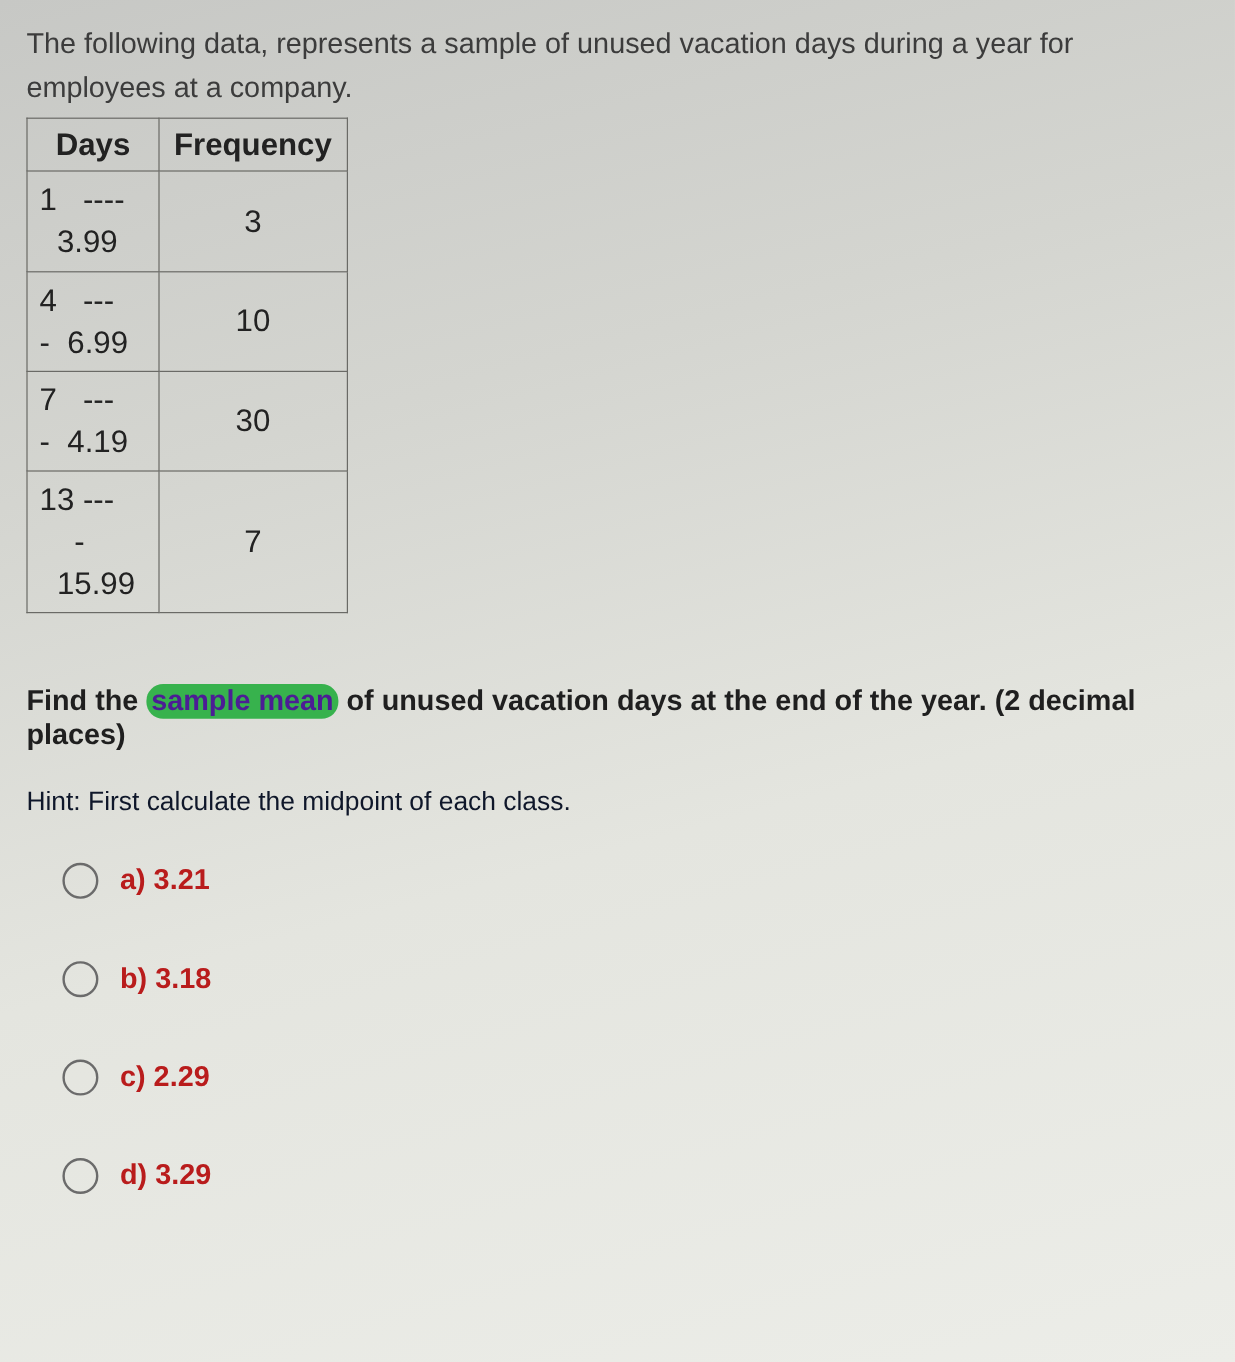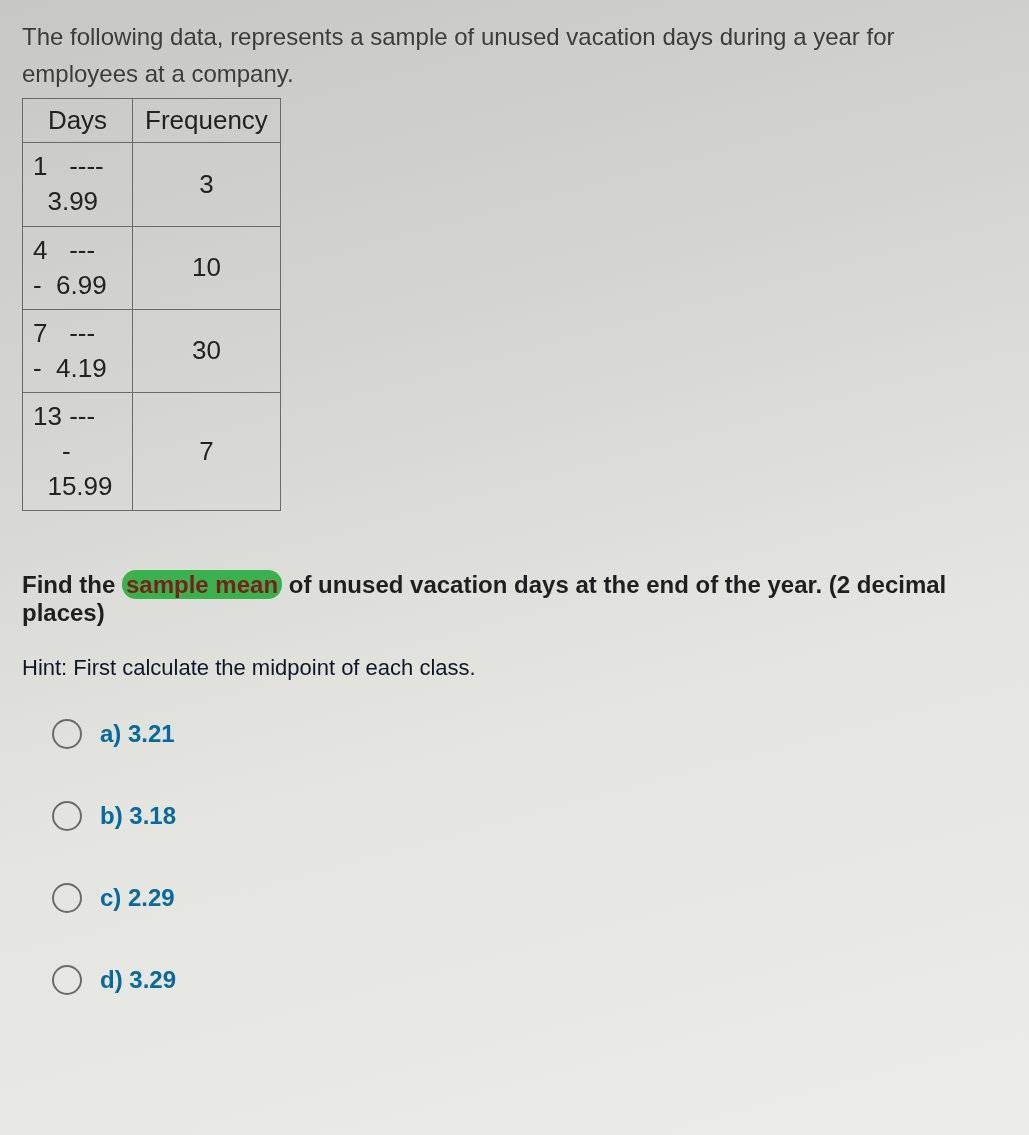--- a/index.html
+++ b/index.html
@@ -28,21 +28,21 @@
     margin-bottom: 60px;
   }
   table.freq th, table.freq td {
     border: 1px solid #6a6a66;
     font-size: 26px;
     color: #222;
     text-align: center;
     vertical-align: middle;
   }
   table.freq th {
-    font-weight: 400;
+    font-weight: 700;
     padding: 6px 12px;
   }
   table.freq th:first-child { width: 110px; }
   table.freq th:last-child { width: 130px; }
   table.freq td.days {
     text-align: left;
     padding: 6px 10px 6px 10px;
     line-height: 1.35;
   }
   table.freq td.days .row1 { white-space: pre; }
@@ -53,21 +53,21 @@
   }
   .question {
     font-size: 24px;
     font-weight: 700;
     color: #1f1f1f;
     margin-bottom: 28px;
   }
   .question .plain { font-weight: 700; }
   .hl {
     background: #37b24d;
-    color: #7f1d1d;
+    color: #4c1d95;
     padding: 1px 4px;
     border-radius: 14px;
     font-weight: 700;
   }
   .hint {
     font-size: 22px;
     color: #0f172a;
     margin-bottom: 38px;
   }
   .options {
@@ -83,21 +83,21 @@
     width: 30px;
     height: 30px;
     border: 2px solid #6b6b6b;
     border-radius: 50%;
     flex: 0 0 30px;
     background: transparent;
   }
   .opt-label {
     font-size: 24px;
     font-weight: 700;
-    color: #0369a1;
+    color: #b91c1c;
   }
 </style>
 </head>
 <body>
 
 <div class="page">
 
   <div class="intro">The following data, represents a sample of  unused vacation days during a year for employees at a company.</div>
 
   <table class="freq">

